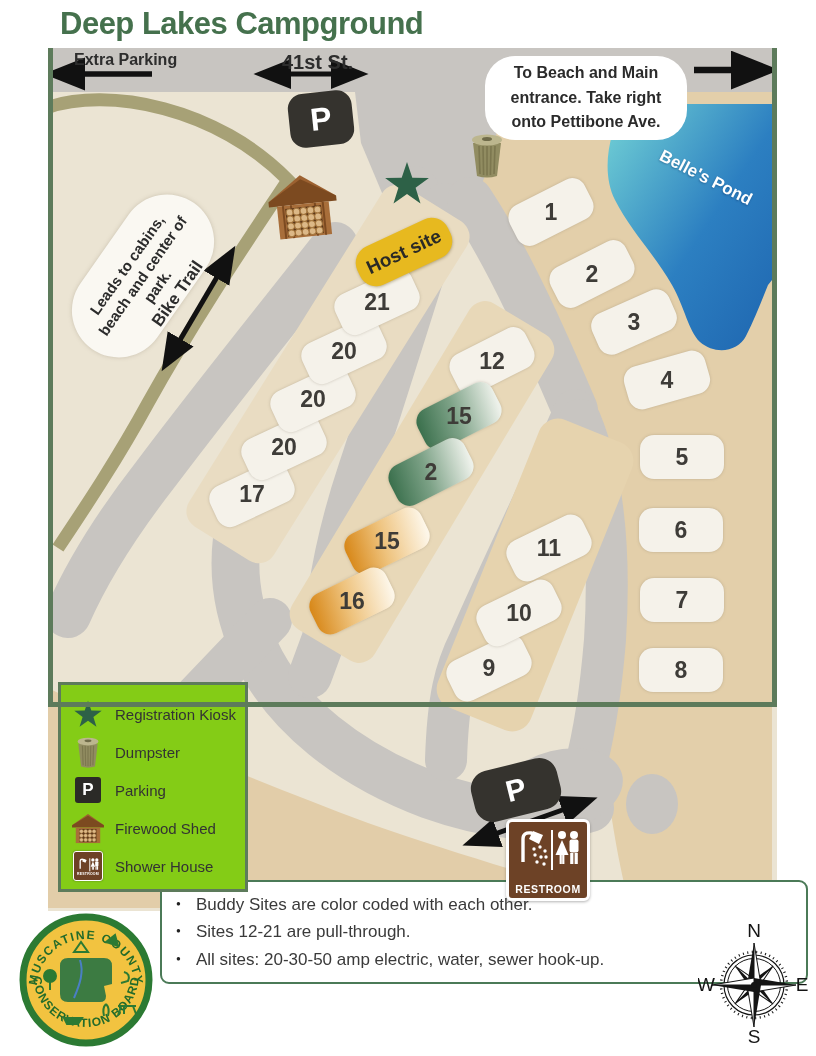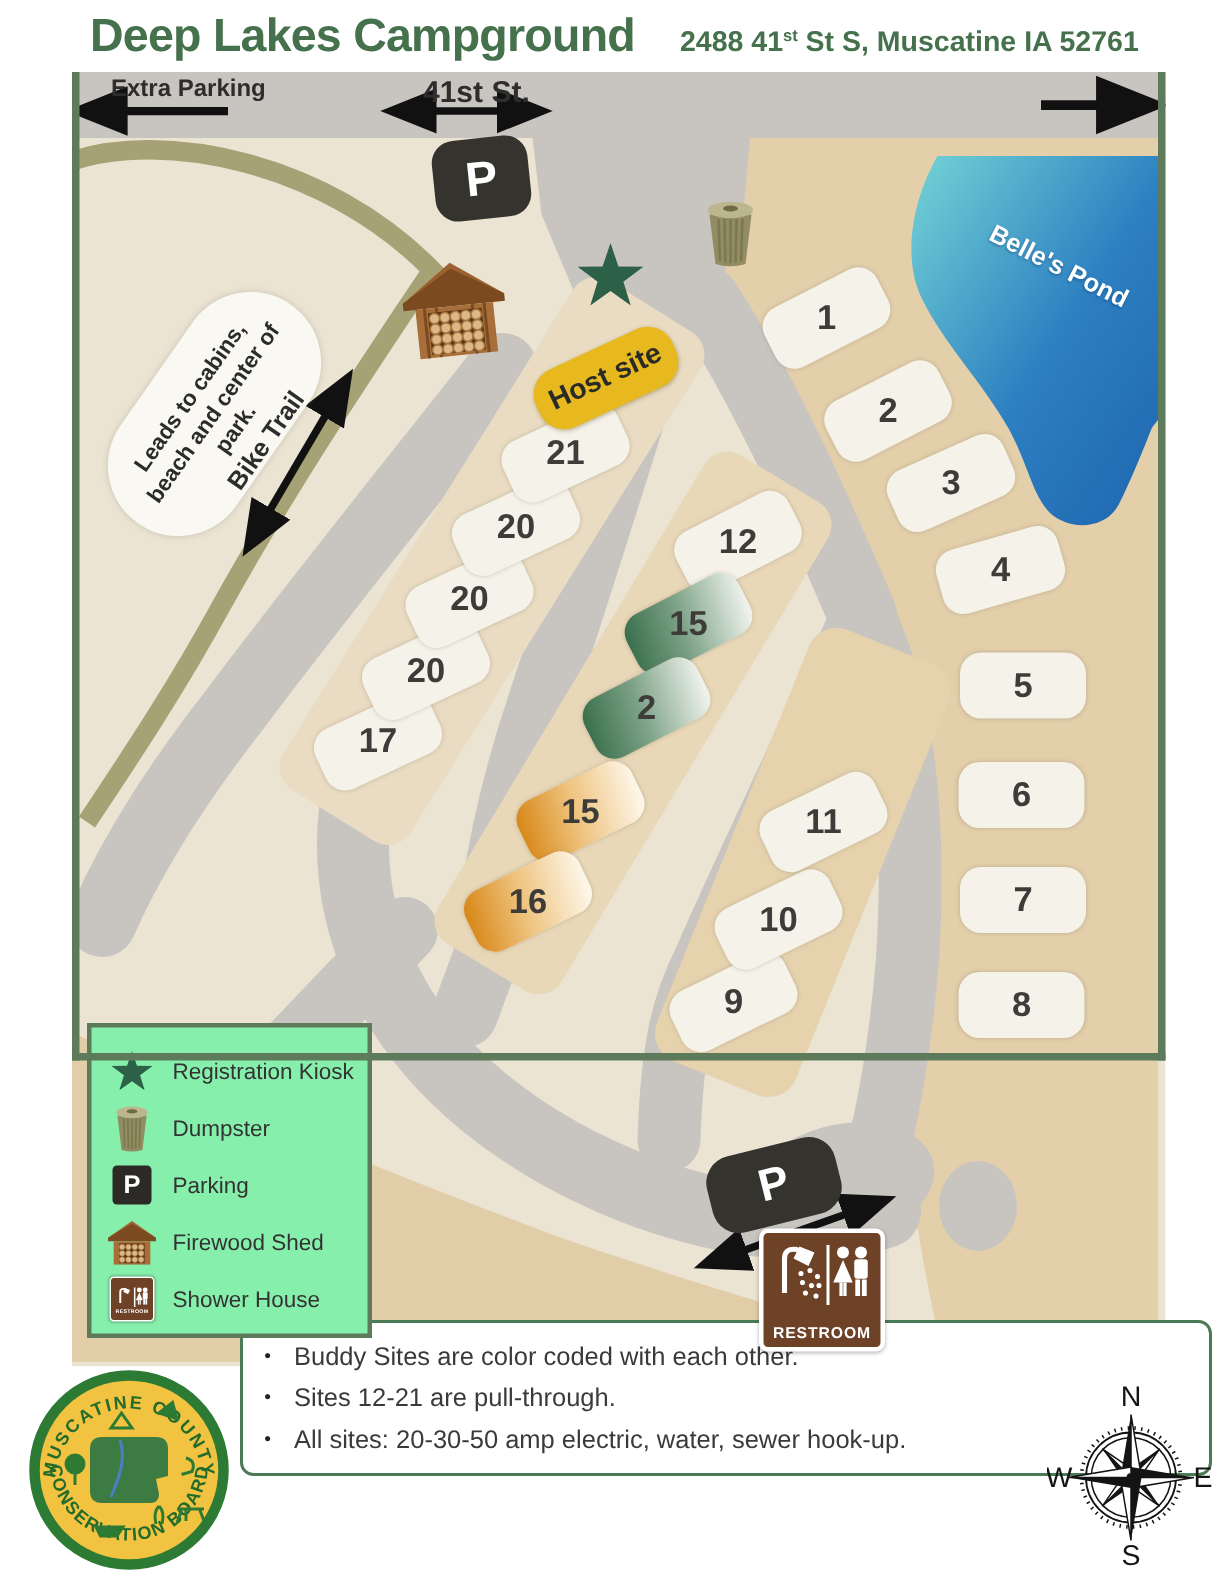--- a/index.html
+++ b/index.html
@@ -47,21 +47,21 @@
   .site{position:absolute;width:0;height:0;z-index:15;}
   .pad{position:absolute;left:0;top:0;width:84px;height:44px;border-radius:14px;background:#f5f2ea;
        box-shadow:0 0 3px rgba(120,110,90,.35);}
   .pad.green{background:linear-gradient(100deg,#3c714e 4%,#7da287 45%,#edf1ea 95%);}
   .pad.orange{background:linear-gradient(100deg,#d8891b 4%,#eec27c 45%,#fdf6e8 95%);}
   .pad.host{width:100px;height:42px;border-radius:18px;background:#e7b91f;box-shadow:0 1px 3px rgba(100,80,20,.4);}
   .site-num{position:absolute;left:0;top:0;transform:translate(-50%,-50%);font-weight:bold;font-size:23px;
        color:#3e3c38;white-space:nowrap;}
   .site.host .site-num{font-size:19px;color:#2a2a26;}
   
-  .legend{position:absolute;left:10px;top:634px;width:190px;height:210px;background:#86efac;
+  .legend{position:absolute;left:10px;top:634px;width:190px;height:210px;background:#84cc16;
           border:3px solid #5d7b5b;z-index:20;box-sizing:border-box;padding:10px 0 0 10px;}
   .legend .row{display:flex;align-items:center;gap:10px;height:38px;}
   .legend .row .ic{width:34px;display:flex;justify-content:center;align-items:center;flex:none;}
   .legend .row .lbl{font-size:15px;color:#333;}
   .legend .minip{width:26px;height:26px;background:#2b2a27;color:#fff;font-weight:bold;font-size:17px;
           display:flex;align-items:center;justify-content:center;border-radius:3px;}
   .legend .minir{width:28px;height:28px;background:#6d4226;border:1.5px solid #fff;border-radius:3px;
           display:flex;flex-direction:column;align-items:center;justify-content:center;box-shadow:0 0 2px rgba(0,0,0,.4);}
   .legend .minir .w{color:#fff;font-weight:bold;font-size:3.5px;letter-spacing:.2px;}
   
@@ -75,21 +75,20 @@
   text{font-family:"Liberation Sans",sans-serif;}
   .serif{font-family:"DejaVu Serif",serif;}
 </style>
 </head>
 <body>
 
 <div class="page">
 
   <div class="hdr">
     <h1>Deep Lakes Campground</h1>
-    <div class="addr"><span>2488 41</span><sup>st</sup><span> St S, Muscatine IA 52761</span></div>
   </div>
 
   <div class="map">
 
     <svg class="bg" width="729" height="863" viewBox="0 0 729 863">
       <defs>
         <linearGradient id="pondG" x1="0" y1="0" x2="1" y2="1">
           <stop offset="0" stop-color="#74d4d6"></stop>
             <stop offset="55%" stop-color="#2c7fc1"></stop>
             <stop offset="100%" stop-color="#1f66b0"></stop>
@@ -128,20 +127,25 @@
       <line x1="222" y1="26" x2="304" y2="26" stroke="#111" stroke-width="5" marker-start="url(#ah)" marker-end="url(#ah)"></line>
       <line x1="646" y1="22" x2="710" y2="22" stroke="#111" stroke-width="6.5" marker-end="url(#ah)"></line>
       <line x1="152" y1="186" x2="98" y2="255" stroke="#111" stroke-width="6.5" marker-end="url(#ah)"></line>
       <line x1="179" y1="212" x2="122" y2="309" stroke="#111" stroke-width="5" marker-start="url(#ah)" marker-end="url(#ah)"></line>
       <line x1="430" y1="792" x2="534" y2="755" stroke="#111" stroke-width="5" marker-start="url(#ah)" marker-end="url(#ah)"></line>
     </svg>
 
     <div class="map-label" style="left:26px;top:3px;font-size:16px;">Extra Parking</div>
     <div class="map-label" style="left:234px;top:3px;font-size:20px;">41st St.</div>
 
+    <div class="bubble">
+      <div>To Beach and Main</div>
+      <div>entrance. Take right</div>
+      <div>onto Pettibone Ave.</div>
+    </div>
 
     <div class="pond-label">Belle's Pond</div>
 
     <div class="oval">
       <div>Leads to cabins,</div>
       <div>beach and center of</div>
       <div>park.</div>
     </div>
 
     <div class="trail-label">Bike Trail</div>

